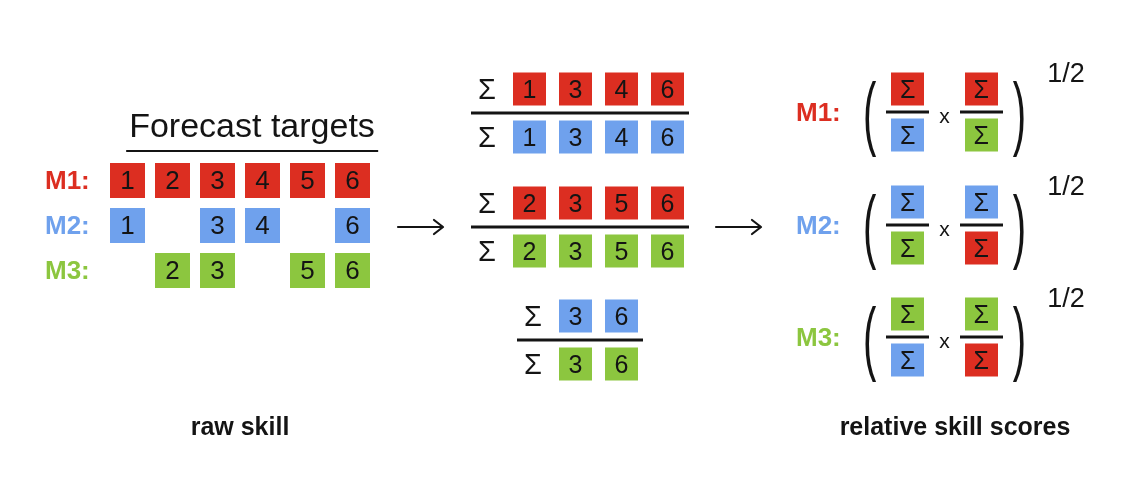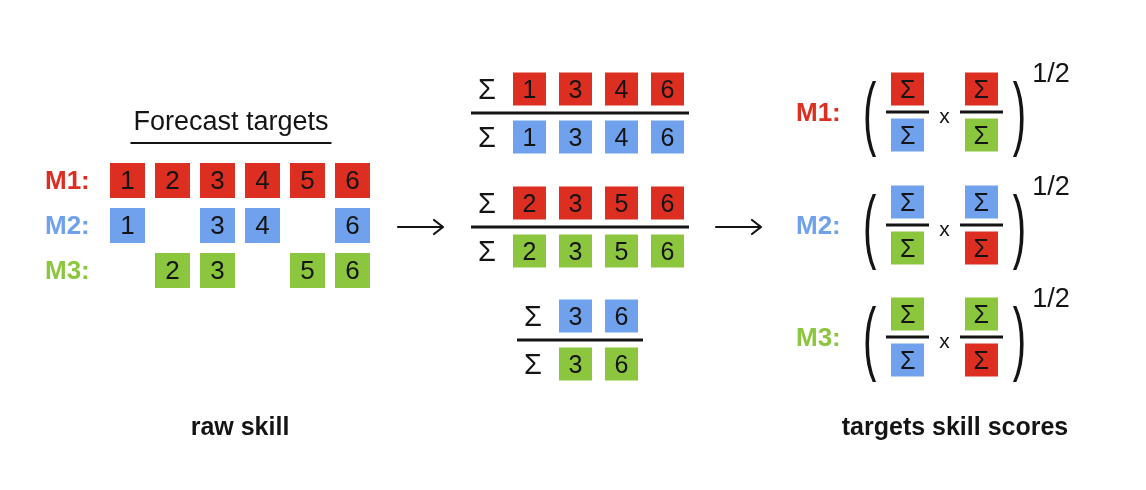--- a/index.html
+++ b/index.html
@@ -3,22 +3,22 @@
 <meta charset="utf-8">
 <style>
   html,body { margin:0; padding:0; background:#ffffff; }
   .canvas {
     position:relative; width:1146px; height:490px; background:#ffffff;
     font-family:"Liberation Sans", sans-serif; color:#141414; overflow:hidden;
   }
 
   
   .ltitle {
-    position:absolute; left:231px; top:106px; transform:translateX(-50%);
-    font-size:27px; white-space:nowrap; padding:0 3px 5px;
+    position:absolute; left:252px; top:106px; transform:translateX(-50%);
+    font-size:34px; white-space:nowrap; padding:0 3px 5px;
     border-bottom:2.5px solid #141414;
   }
   #left-rows { position:absolute; left:45px; top:163px; display:flex; flex-direction:column; gap:10px; }
   .lrow { display:flex; align-items:center; height:35px; }
   .lbl { width:55px; margin-right:10px; font-weight:bold; font-size:26px; }
   .cell {
     width:35px; height:35px; margin-right:10px; flex:0 0 auto;
     display:flex; align-items:center; justify-content:center; font-size:26px;
   }
   .bg-red   { background:var(--red); }
@@ -59,21 +59,21 @@
   .r1 { top:112px; } .r2 { top:225px; } .r3 { top:337px; }
   .rlbl { width:54px; margin-right:10px; font-weight:bold; font-size:26px; }
   .paren { font-size:40px; transform:scaleY(2.05); display:inline-block; margin:0 3px; font-weight:400; }
   .rfrac { display:flex; flex-direction:column; align-items:center; margin:0 7px; }
   .rcell {
     width:33px; height:33px;
     display:flex; align-items:center; justify-content:center; font-size:25px;
   }
   .rbar { height:3px; background:#141414; width:43px; margin:5px 0; }
   .times { font-size:21px; margin:0 3px; position:relative; top:3px; }
-  .sup { font-size:27px; position:relative; top:-39px; margin-left:3px; }
+  .sup { font-size:27px; position:relative; top:-39px; margin-left:18px; }
 </style>
 </head>
 <body>
 
 <div class="canvas">
 
   <div class="ltitle">Forecast targets</div>
   <div id="left-rows">
       <div class="lrow">
         <span class="lbl" style="color: var(--red);">M1:</span>
@@ -207,15 +207,15 @@
       </div>
       <span class="times">x</span>
       <div class="rfrac">
         <span class="rcell bg-green">Σ</span>
         <div class="rbar"></div>
         <span class="rcell bg-red">Σ</span>
       </div>
       <span class="paren">)</span>
       <span class="sup">1/2</span>
     </div>
-  <div class="caption cap-right">targets skill scores</div>
+  <div class="caption cap-right">relative skill scores</div>
 
 </div>
 
 </body></html>

